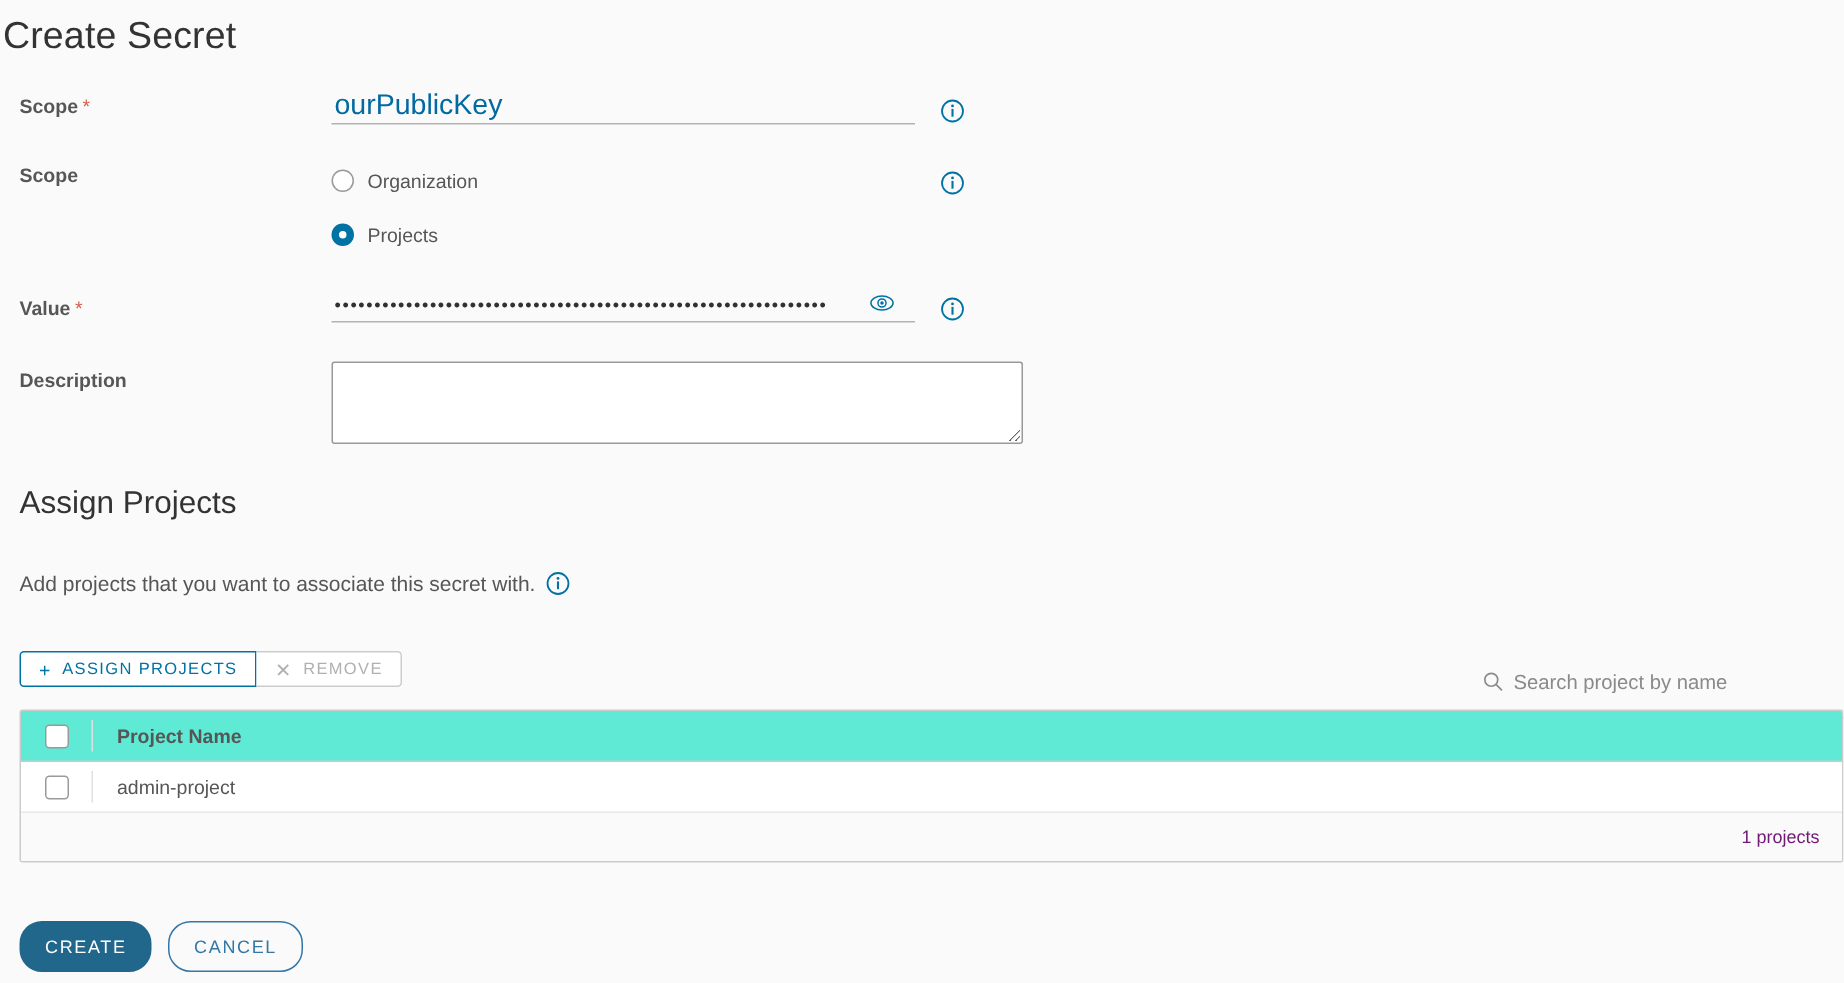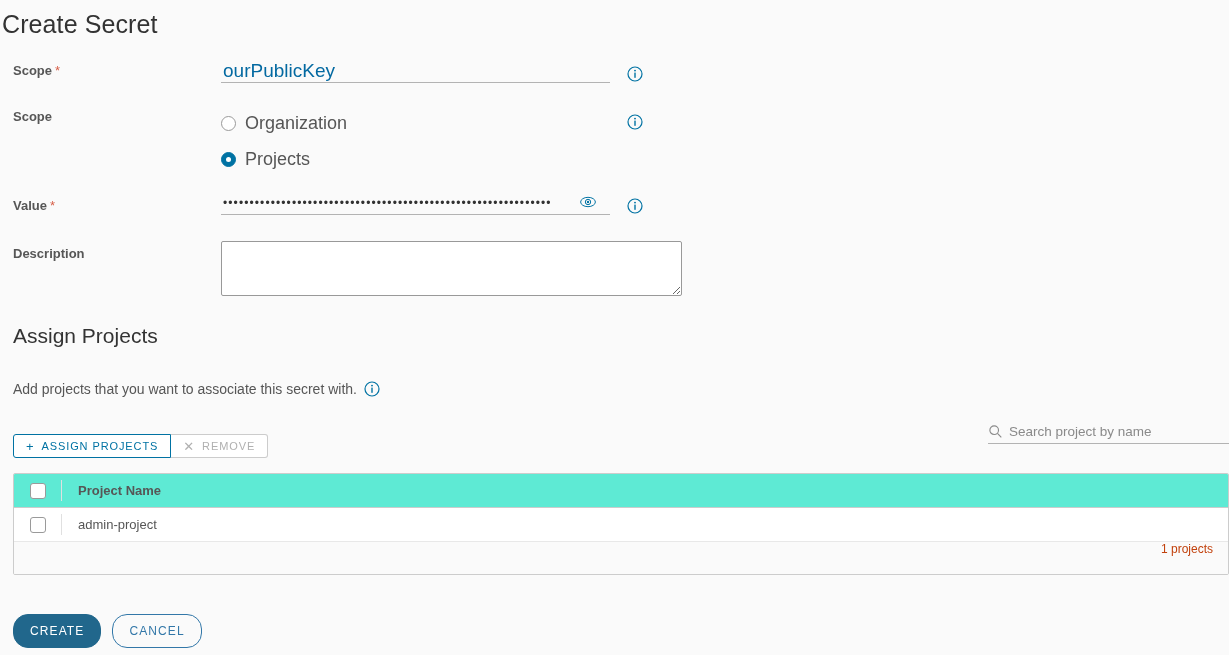--- a/index.html
+++ b/index.html
@@ -96,21 +96,21 @@
   }
   .radio-mark.checked::after {
     content: "";
     position: absolute;
     left: 50%; top: 50%;
     width: 5px; height: 5px;
     margin: -2.5px 0 0 -2.5px;
     border-radius: 50%;
     background: #ffffff;
   }
-  .radio-label { font-size: 18px; color: #565656; }
+  .radio-label { font-size: 13px; color: #565656; }
 
   
   #value-wrap { position: absolute; left: 221px; top: 193px; width: 389px; }
   #value-input {
     width: 389px;
     letter-spacing: 1.1px;
     font-size: 12px;
     color: #313131;
   }
   #eye-icon {
@@ -179,27 +179,27 @@
     border-left: none;
     color: #b0b0b0;
     border-radius: 0 3px 3px 0;
     cursor: default;
   }
   .tool-btn .glyph { font-size: 13px; line-height: 1; font-weight: 400; }
 
   
   #search-wrap {
     position: absolute;
-    left: 988px; top: 424px;
+    left: 988px; top: 447px;
     width: 241px;
     display: flex;
     align-items: center;
     gap: 6px;
     border-bottom: 1px solid #b3b3b3;
-    padding-bottom: 4px;
+    padding-bottom: 16px;
   }
   #search-input {
     border: none; outline: none; background: transparent;
     font-family: "Liberation Sans", sans-serif;
     font-size: 13.5px;
     color: #565656;
     width: 100%;
     padding: 0;
   }
   #search-input::placeholder { color: #8a8a8a; }
@@ -253,24 +253,25 @@
   .dg-cell-name {
     padding-left: 16px;
     font-size: 13px;
     color: #565656;
   }
   .dg-header .dg-cell-name { font-weight: bold; color: #565656; }
   .dg-footer {
     height: 32px;
     background: #fafafa;
     display: flex;
+    align-items: center;
     justify-content: flex-end;
     padding-right: 15px;
     font-size: 12px;
-    color: #c2410c;
+    color: #701a75;
   }
 
   
   .actions { position: absolute; left: 13px; top: 614px; display: flex; gap: 11px; }
   .btn {
     height: 34px;
     min-width: 84px;
     padding: 0 16px;
     font-size: 12px;
     letter-spacing: 1.1px;

